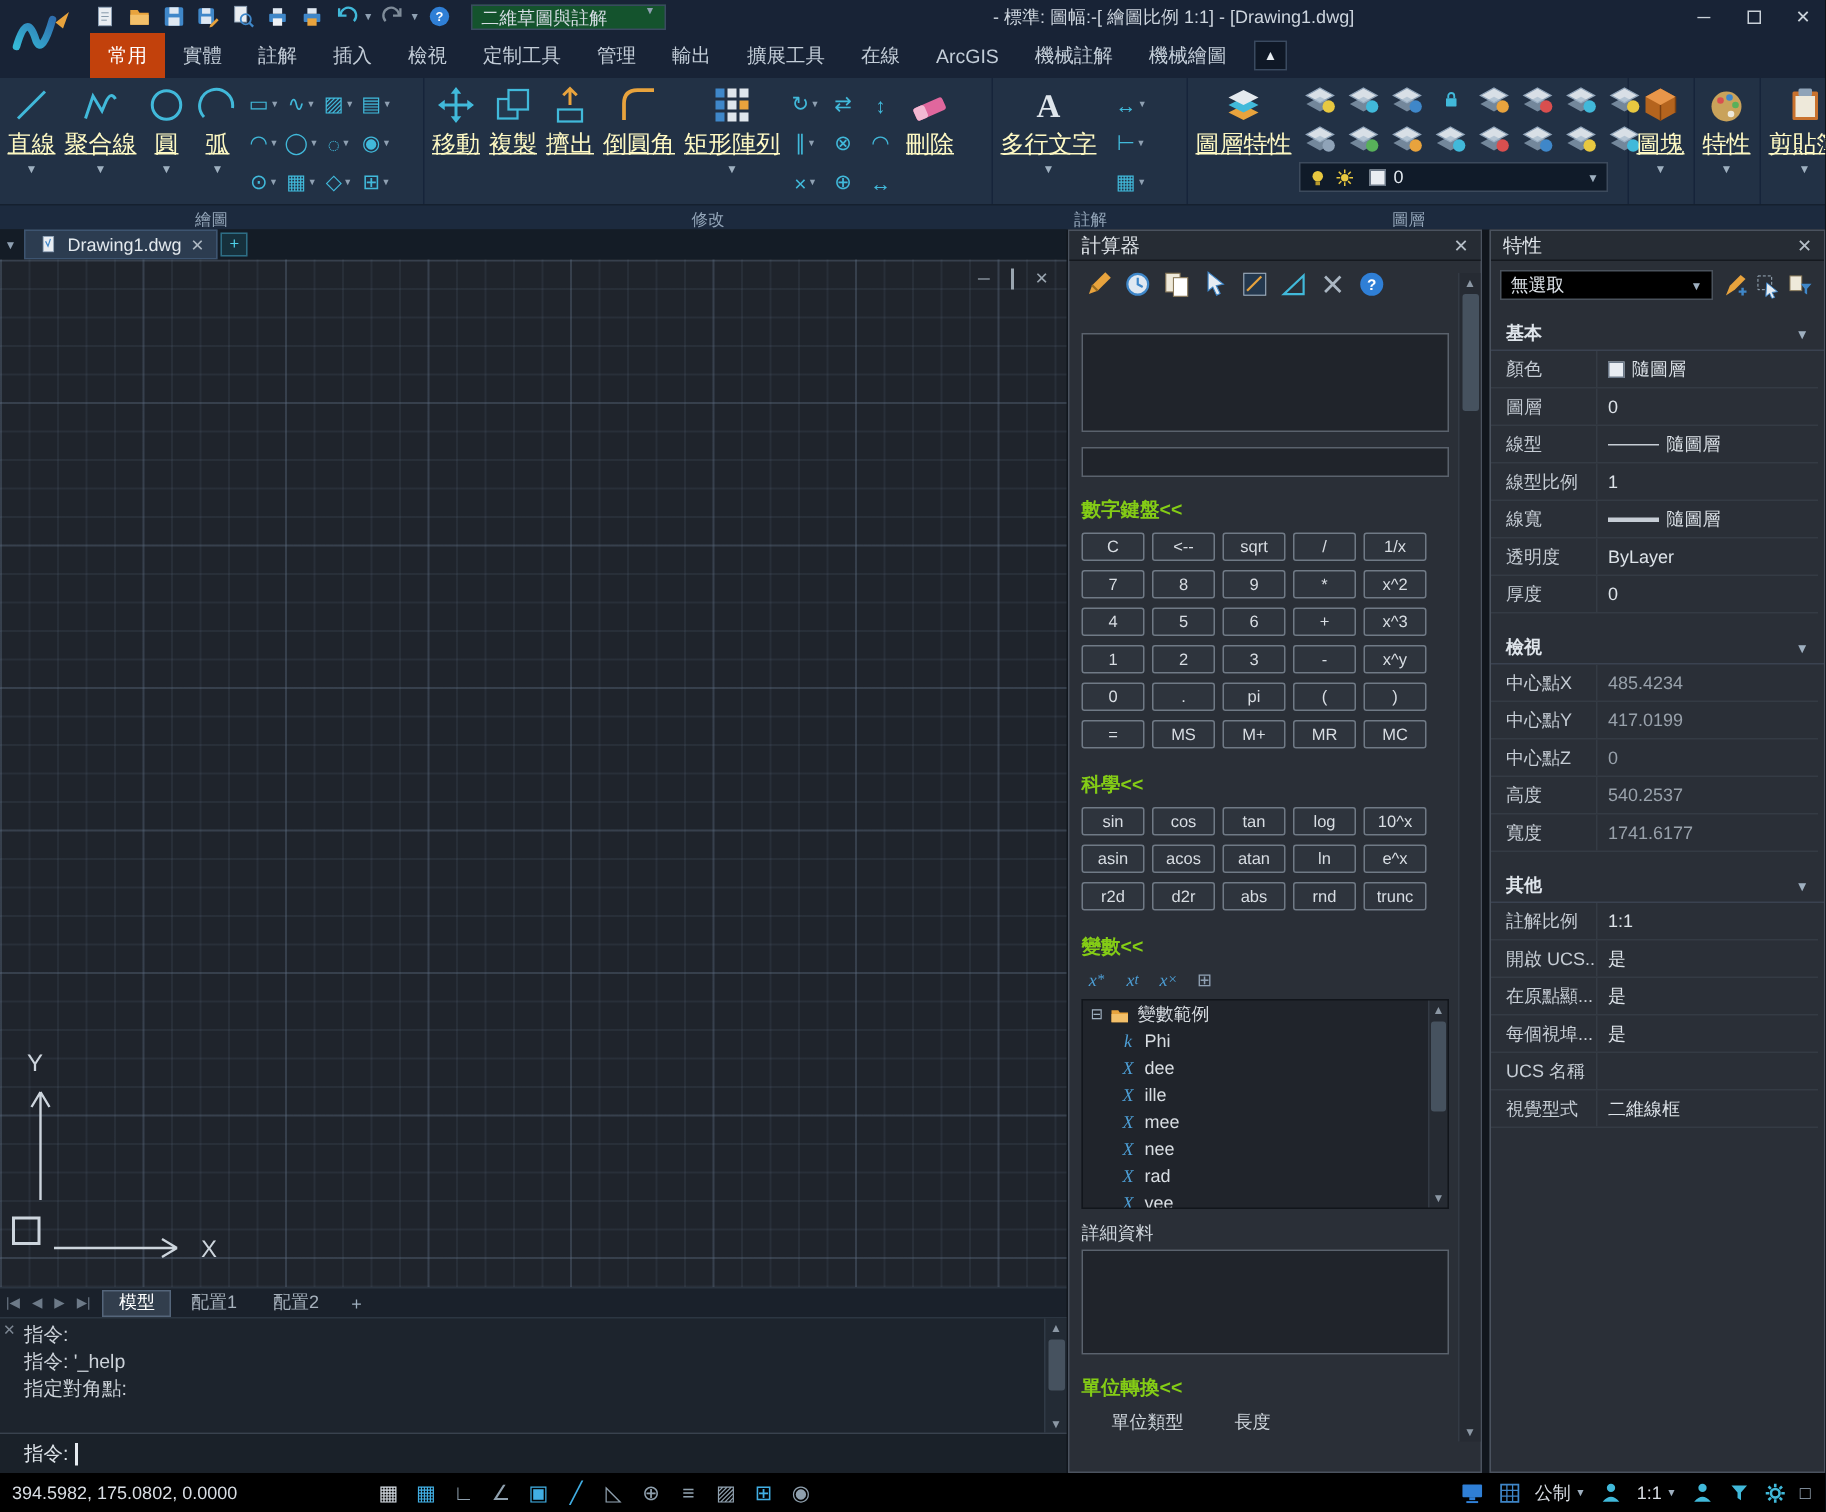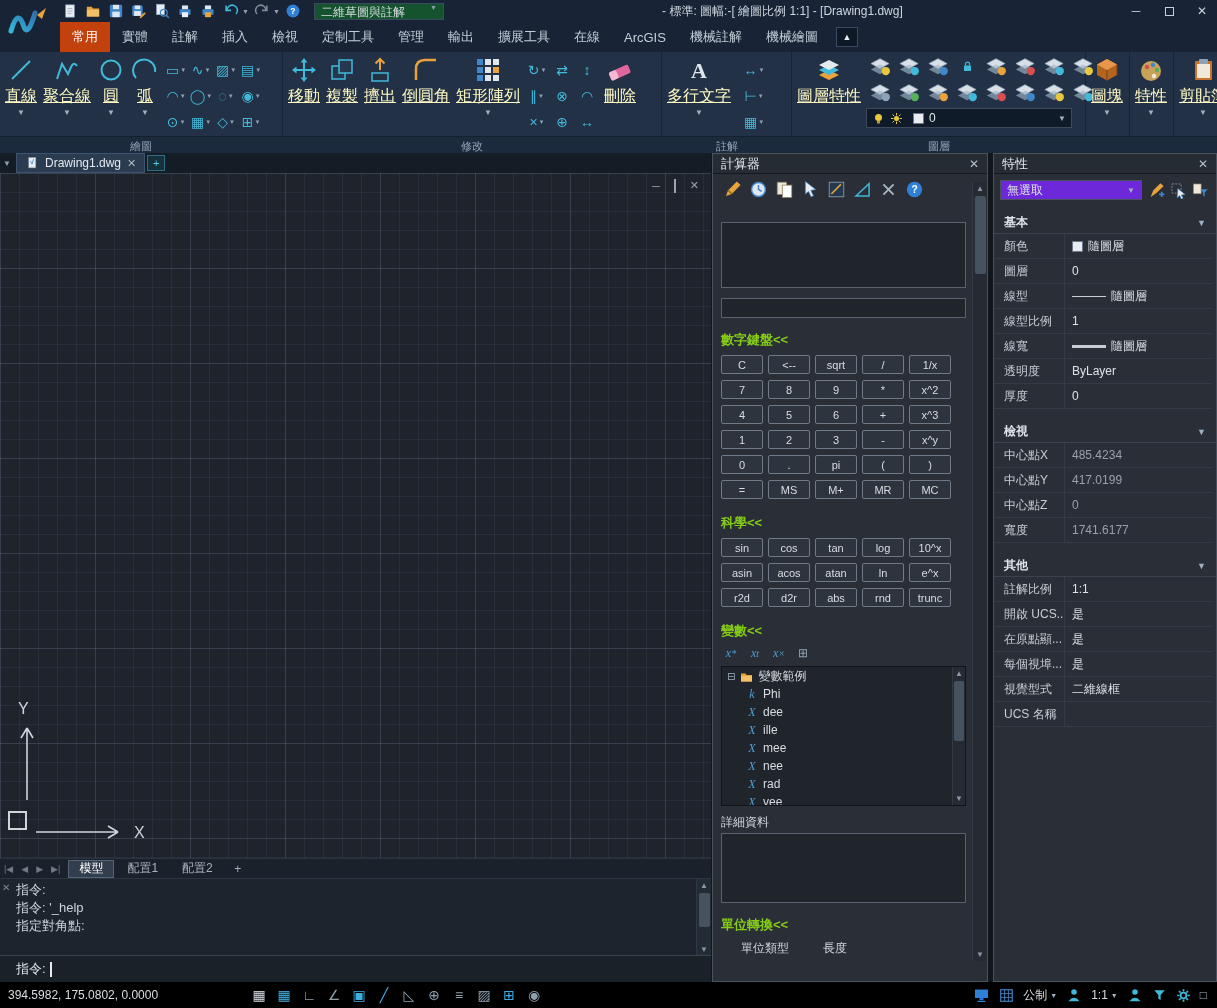--- a/index.html
+++ b/index.html
@@ -117,21 +117,21 @@
 .tree-x{color:#4d9fd6;font-style:italic;font-family:"Liberation Serif",serif;width:12px;text-align:center;flex:0 0 auto;}
 #tree-scroll{position:absolute;right:0;top:0;width:13px;height:100%;background:#262b33;border-left:1px solid #333a44;}
 #calc-details-label{font-size:12px;color:#cfd6dd;margin:8px 0 2px 8px;}
 #calc-details{height:70px;}
 #units-row{display:flex;gap:34px;font-size:12px;color:#cfd6dd;margin:6px 0 0 28px;}
 #calc-scroll{position:absolute;right:0;top:28px;width:15px;height:779px;background:#262b33;border-left:1px solid #333a44;}
 
 
 #props-palette{left:993px;width:224px;}
 #props-top{display:flex;align-items:center;gap:4px;padding:6px 6px 0 6px;}
-#sel-combo{flex:1;height:20px;background:#6d28d9;border:1px solid #4a525c;display:flex;align-items:center;
+#sel-combo{flex:1;height:20px;background:#000000;border:1px solid #4a525c;display:flex;align-items:center;
            padding:0 6px;font-size:12px;color:#dde3e9;}
 #sel-combo .combo-caret{margin-left:auto;font-size:8px;color:#9fb0c0;}
 .ptb{width:20px;height:20px;display:flex;align-items:center;justify-content:center;}
 .sec-header{display:flex;justify-content:space-between;align-items:center;height:22px;margin-top:12px;
             padding:0 10px 0 10px;font-size:12px;font-weight:bold;color:#dfe5eb;border-bottom:1px solid #3a4250;}
 .sec-caret{font-size:9px;color:#9fb0c0;font-weight:normal;}
 .prop-row{display:grid;grid-template-columns:70px 1fr;height:25px;border-bottom:1px solid #343b44;
           font-size:12px;align-items:stretch;margin:0 4px 0 0;}
 .prop-row .pl{padding-left:10px;color:#c6cdd5;display:flex;align-items:center;white-space:nowrap;overflow:hidden;}
 .prop-row .pv{border-left:1px solid #343b44;padding-left:7px;color:#dde3e9;display:flex;align-items:center;gap:5px;white-space:nowrap;overflow:hidden;}
@@ -960,20 +960,26 @@
             <span>417.0199</span>
           </span>
         </div>
         <div class="prop-row">
         <span class="pl">中心點Z</span>
         <span class="pv muted">
             <span>0</span>
           </span>
         </div>
         <div class="prop-row">
+        <span class="pl">高度</span>
+        <span class="pv muted">
+            <span>540.2537</span>
+          </span>
+        </div>
+        <div class="prop-row">
         <span class="pl">寬度</span>
         <span class="pv muted">
             <span>1741.6177</span>
           </span>
         </div>
         <div class="sec-header">
       <span>其他</span>
       <span class="sec-caret">▼</span>
         </div>
         <div class="prop-row">
@@ -994,29 +1000,29 @@
             <span>是</span>
           </span>
         </div>
         <div class="prop-row">
         <span class="pl">每個視埠...</span>
         <span class="pv">
             <span>是</span>
           </span>
         </div>
         <div class="prop-row">
+        <span class="pl">UCS 名稱</span>
+        <span class="pv">
+            <span></span>
+          </span>
+        </div>
+        <div class="prop-row">
         <span class="pl">視覺型式</span>
         <span class="pv">
             <span>二維線框</span>
-          </span>
-        </div>
-        <div class="prop-row">
-        <span class="pl">UCS 名稱</span>
-        <span class="pv">
-            <span></span>
           </span>
         </div>
       </div>
   </div>
 
   <div id="statusbar">
     <span id="coords">394.5982, 175.0802, 0.0000</span>
     <span id="status-toggles">
         <span class="st-ico white">▦</span>
         <span class="st-ico on">▦</span>

